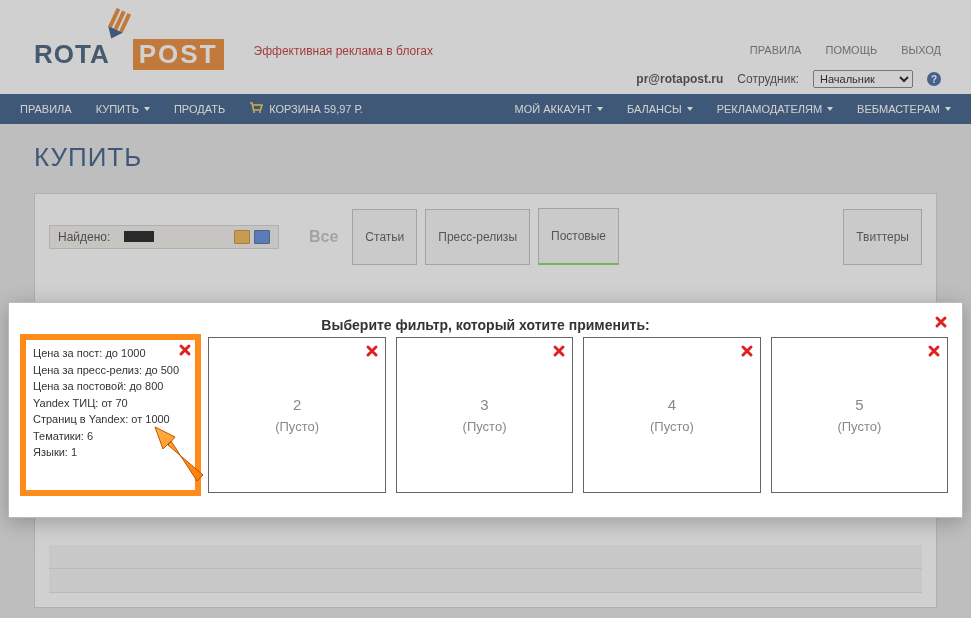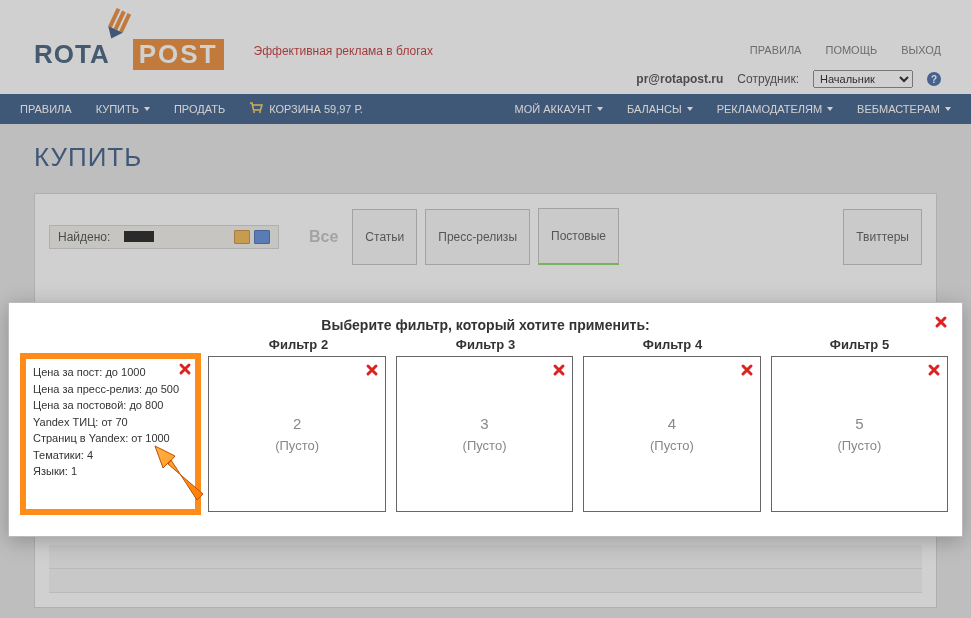--- a/index.html
+++ b/index.html
@@ -173,42 +173,35 @@
 <div class="modal">
   <div class="modal-title">
     <span>Выберите фильтр, который хотите применить:</span>
     <span class="modal-close xicon">
       <svg width="14" height="14" viewBox="0 0 14 14">
           <path d="M3 3 L11 11 M11 3 L3 11" stroke="#d22" stroke-width="3" stroke-linecap="round"></path>
         </svg>
     </span>
   </div>
 
-  <div class="filter-row-labels">
-    <div class="filter-col-label first">Фильтр 1</div>
-    <div class="filter-col-label">Фильтр 2</div>
-    <div class="filter-col-label">Фильтр 3</div>
-    <div class="filter-col-label">Фильтр 4</div>
-    <div class="filter-col-label">Фильтр 5</div>
-  </div>
 
   <div class="filter-cards">
 
     <div class="filter-card highlight">
       <span class="card-close xicon">
         <svg width="14" height="14" viewBox="0 0 14 14">
             <path d="M3 3 L11 11 M11 3 L3 11" stroke="#d22" stroke-width="3" stroke-linecap="round"></path>
           </svg>
       </span>
       <div class="line">Цена за пост: до 1000</div>
       <div class="line">Цена за пресс-релиз: до 500</div>
       <div class="line">Цена за постовой: до 800</div>
       <div class="line">Yandex ТИЦ: от 70</div>
       <div class="line">Страниц в Yandex: от 1000</div>
-      <div class="line">Тематики: 4</div>
+      <div class="line">Тематики: 6</div>
       <div class="line">Языки: 1</div>
       <span class="arrow">
         <svg width="60" height="60" viewBox="0 0 60 60">
           <defs>
               <linearGradient id="ag" x1="0" y1="0" x2="1" y2="1">
                 <stop offset="0" stop-color="#ffb347"></stop>
                 <stop offset="1" stop-color="#ff7a00"></stop>
               </linearGradient>
             </defs>
           <polygon points="50,50 15,20 22,12 2,2 10,24 18,16 44,56" fill="url(#ag)" stroke="#c05000" stroke-width="1"></polygon>

